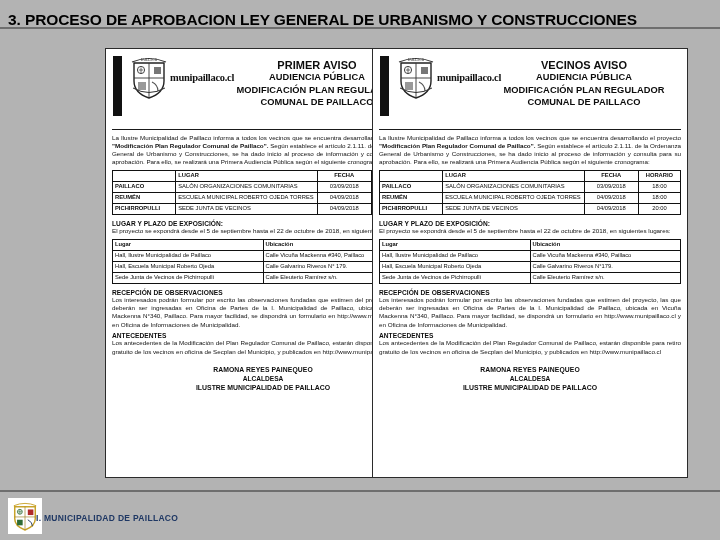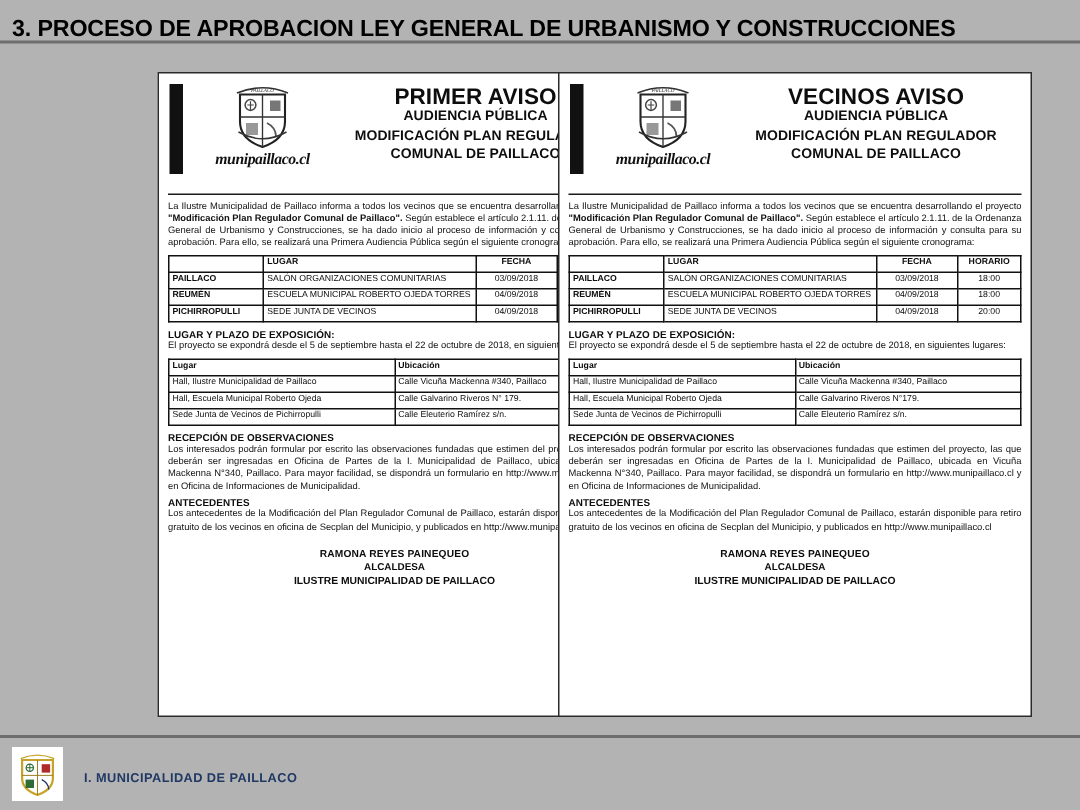--- a/index.html
+++ b/index.html
@@ -66,23 +66,22 @@
   .mast-bar {
     width: 9px; height: 60px;
     background: #111;
     margin: 2px 6px 0 1px;
     flex: none;
   }
   .mast-brand {
     width: 94px;
     flex: none;
     display: flex;
-    flex-direction: column;
+    flex-direction: row;
     align-items: center;
-    font-style: italic;
   }
   .crest {
     width: 42px; height: 46px;
     position: relative;
   }
   .crest svg { display: block; }
   .brand-word {
     font-family: "Liberation Serif", serif;
     font-weight: bold;
     font-size: 10.5px;
@@ -98,21 +97,21 @@
     padding-right: 2px;
   }
   .mast-heading div {
     font-size: 9.3px;
     font-weight: bold;
     color: #0d0d0d;
     line-height: 12.4px;
     letter-spacing: 0.05px;
     white-space: nowrap;
   }
-  .mast-heading div.l1 { font-size: 15px; }
+  .mast-heading div.l1 { font-size: 11px; }
 
   
   .lead {
     font-size: 6.25px;
     line-height: 8.0px;
     color: #111;
     text-align: justify;
     margin-top: 4px;
     margin-bottom: 4px;
   }
@@ -192,21 +191,21 @@
   }
   .foot-logo {
     position: absolute;
     left: 8px; top: 498px;
     width: 34px; height: 36px;
     background: #ffffff;
     display: flex; align-items: center; justify-content: center;
   }
   .foot-text {
     position: absolute;
-    left: 56px; top: 513px;
+    left: 36px; top: 513px;
     font-size: 8.5px;
     font-weight: bold;
     color: #1f3864;
     letter-spacing: 0.3px;
     white-space: nowrap;
   }
 </style>
 </head>
 <body>
 

